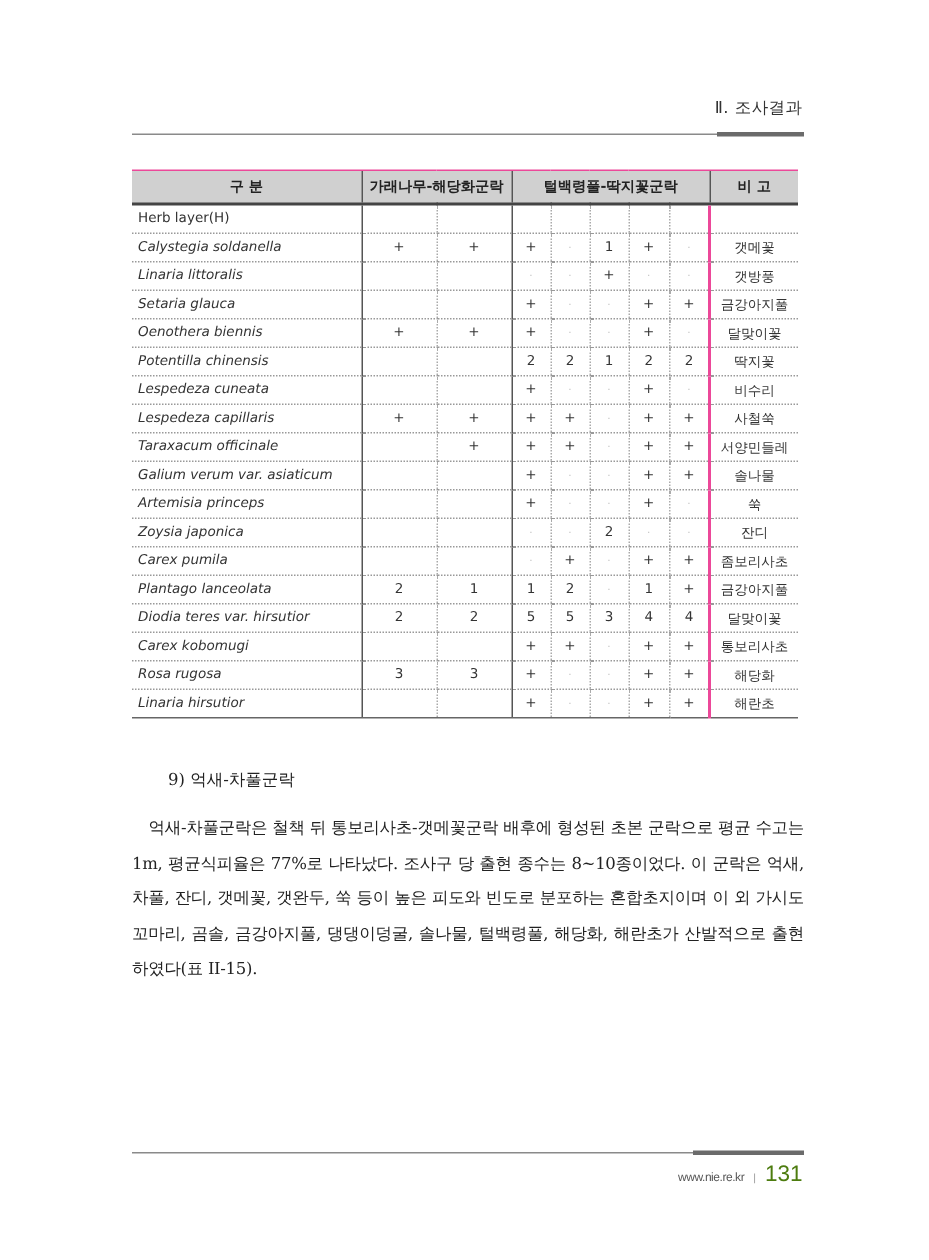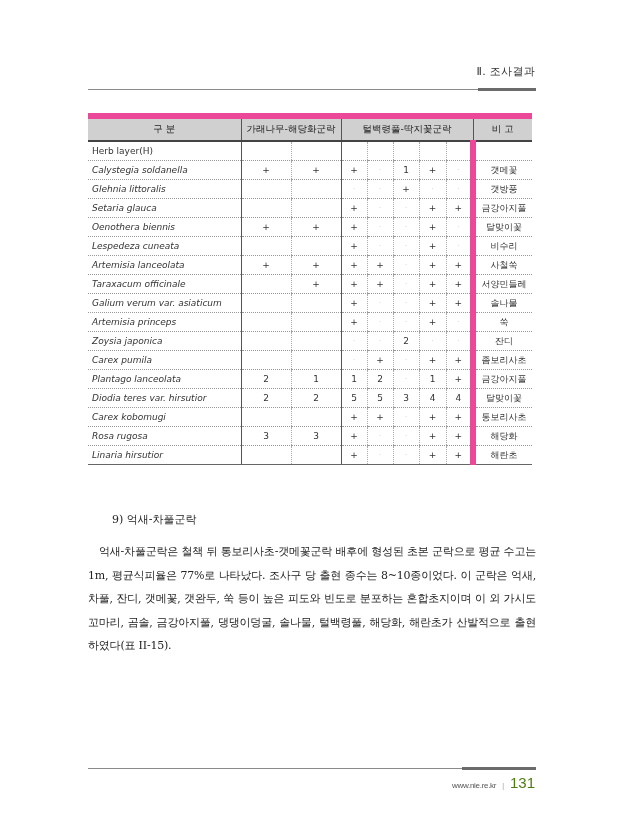--- a/index.html
+++ b/index.html
@@ -12,35 +12,35 @@
     font-family: "DejaVu Sans", sans-serif; letter-spacing: 0.3px;
   }
   .head-rule { position: absolute; top: 89px; left: 88px; width: 448px; height: 1px; background: #8a8a8a; }
   .head-rule-thick { position: absolute; top: 88px; left: 478px; width: 58px; height: 3px; background: #6b6b6b; }
 
   table.veg {
     position: absolute; top: 113px; left: 88px; width: 444px;
     border-collapse: collapse; table-layout: fixed; font-size: 9px;
   }
   table.veg th {
-    background: #d0d0d0; font-weight: normal; font-size: 9.5px; height: 21px; color: #222;
-    border-top: 6px solid #ec4899; border-bottom: 2px solid #444; padding: 0;
+    background: #d0d0d0; font-weight: bold; font-size: 9.5px; height: 21px; color: #222;
+    border-top: 1px solid #ec4899; border-bottom: 2px solid #444; padding: 0;
   }
   table.veg th + th { border-left: 1px solid #555; }
   table.veg td {
     height: 18px; padding: 0; border-bottom: 1px dotted #999; text-align: center; color: #333;
   }
   table.veg tr:last-child td { border-bottom: 1px solid #666; }
   td.name { text-align: left !important; padding-left: 4px !important; font-style: italic; color: #222; white-space: nowrap; }
   td.name.plain { font-style: normal; }
   td.g1a { border-left: 1px solid #555; }
   td.g1b { border-left: 1px dotted #aaa; }
   td.g2a { border-left: 1px solid #555; }
   td.g2b { border-left: 1px dotted #aaa; }
-  td.rm { border-left: 6px solid #ec4899; font-size: 9px; }
+  td.rm { border-left: 2px solid #ec4899; font-size: 9px; }
 
   .section-title {
     position: absolute; top: 512px; left: 112px; font-size: 11px;
     font-family: "DejaVu Serif", serif; color: #222;
   }
   .paragraph {
     position: absolute; top: 540px; left: 88px; width: 448px; font-size: 11px;
     line-height: 23.5px; font-family: "DejaVu Serif", serif; color: #222;
     text-align: justify; text-indent: 11px; letter-spacing: -0.2px;
   }
@@ -98,21 +98,21 @@
         <td class="g1a">+</td>
         <td class="g1b">+</td>
         <td class="g2a">+</td>
         <td class="g2b" style="color: rgb(196, 196, 196); font-size: 7px;">·</td>
         <td class="g2b">1</td>
         <td class="g2b">+</td>
         <td class="g2b" style="color: rgb(196, 196, 196); font-size: 7px;">·</td>
         <td class="rm">갯메꽃</td>
       </tr>
       <tr>
-        <td class="name">Glehnia littoralis</td>
+        <td class="name">Linaria littoralis</td>
         <td class="g1a"></td>
         <td class="g1b"></td>
         <td class="g2a" style="color: rgb(196, 196, 196); font-size: 7px;">·</td>
         <td class="g2b" style="color: rgb(196, 196, 196); font-size: 7px;">·</td>
         <td class="g2b">+</td>
         <td class="g2b" style="color: rgb(196, 196, 196); font-size: 7px;">·</td>
         <td class="g2b" style="color: rgb(196, 196, 196); font-size: 7px;">·</td>
         <td class="rm">갯방풍</td>
       </tr>
       <tr>
@@ -131,32 +131,43 @@
         <td class="g1a">+</td>
         <td class="g1b">+</td>
         <td class="g2a">+</td>
         <td class="g2b" style="color: rgb(196, 196, 196); font-size: 7px;">·</td>
         <td class="g2b" style="color: rgb(196, 196, 196); font-size: 7px;">·</td>
         <td class="g2b">+</td>
         <td class="g2b" style="color: rgb(196, 196, 196); font-size: 7px;">·</td>
         <td class="rm">달맞이꽃</td>
       </tr>
       <tr>
+        <td class="name">Potentilla chinensis</td>
+        <td class="g1a"></td>
+        <td class="g1b"></td>
+        <td class="g2a">2</td>
+        <td class="g2b">2</td>
+        <td class="g2b">1</td>
+        <td class="g2b">2</td>
+        <td class="g2b">2</td>
+        <td class="rm">딱지꽃</td>
+      </tr>
+      <tr>
         <td class="name">Lespedeza cuneata</td>
         <td class="g1a"></td>
         <td class="g1b"></td>
         <td class="g2a">+</td>
         <td class="g2b" style="color: rgb(196, 196, 196); font-size: 7px;">·</td>
         <td class="g2b" style="color: rgb(196, 196, 196); font-size: 7px;">·</td>
         <td class="g2b">+</td>
         <td class="g2b" style="color: rgb(196, 196, 196); font-size: 7px;">·</td>
         <td class="rm">비수리</td>
       </tr>
       <tr>
-        <td class="name">Artemisia lanceolata</td>
+        <td class="name">Lespedeza capillaris</td>
         <td class="g1a">+</td>
         <td class="g1b">+</td>
         <td class="g2a">+</td>
         <td class="g2b">+</td>
         <td class="g2b" style="color: rgb(196, 196, 196); font-size: 7px;">·</td>
         <td class="g2b">+</td>
         <td class="g2b">+</td>
         <td class="rm">사철쑥</td>
       </tr>
       <tr>

